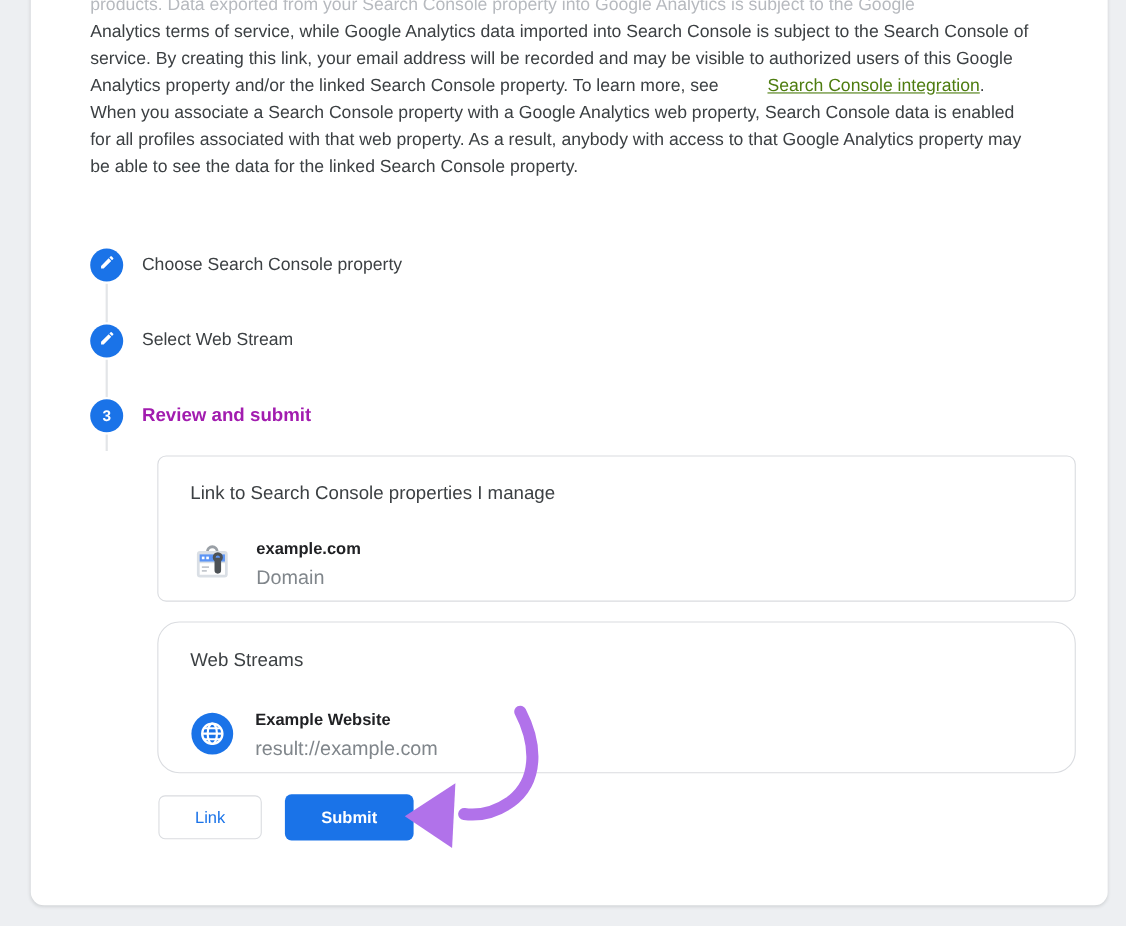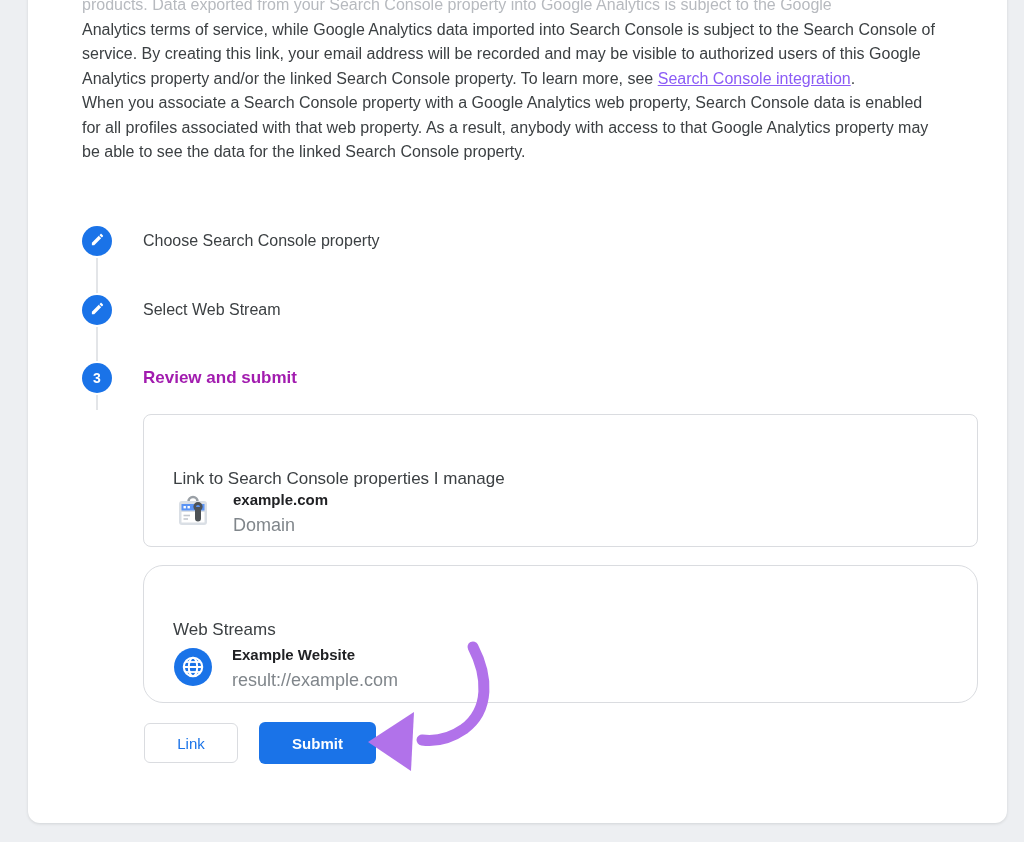--- a/index.html
+++ b/index.html
@@ -14,39 +14,39 @@
     position:absolute; left:28px; top:-16px; width:979px; height:839px;
     background:#ffffff; border-radius:12px;
     box-shadow:0 1px 3px rgba(60,64,67,.15);
   }
   .intro {
     position:absolute; left:82px; top:-7px; width:860px;
     font-size:16px; line-height:24.5px; color:#3c4043;
   }
   .faded-line { color:#b7babf; white-space:nowrap; }
   .intro a {
-    color:#8b5cf6; text-decoration:underline; cursor:pointer;
+    color:#4d7c0f; text-decoration:underline; cursor:pointer;margin-left:40px;
   }
   .step-circle {
     position:absolute; left:82px; width:30px; height:30px; border-radius:50%;
     background:#1a73e8; display:flex; align-items:center; justify-content:center;
     cursor:pointer;
   }
   .step-circle .num { color:#fff; font-size:14px; font-weight:bold; }
   .step-label {
-    position:absolute; left:143px; font-size:16px; color:#3c4043; cursor:pointer;
+    position:absolute; left:129px; font-size:16px; color:#3c4043; cursor:pointer;
   }
   .step-label.bold { font-size:17px; font-weight:bold; color:#a21caf; }
   .connector { position:absolute; left:96px; width:2px; background:#e3e5e8; }
   .card {
     position:absolute; left:143px; width:835px; background:#fff;
     border:1px solid #dadce0; border-radius:8px;
   }
   .card-title {
-    position:absolute; left:29px; top:24px; font-size:17px; color:#3c4043;margin-top:30px;
+    position:absolute; left:29px; top:24px; font-size:17px; color:#3c4043;
   }
   .row-icon { position:absolute; }
   .row-name { position:absolute; font-size:15px; font-weight:bold; color:#202124; }
   .row-sub  { position:absolute; font-size:18px; color:#80868b; }
   .btn {
     position:absolute; display:flex; align-items:center; justify-content:center;
     border-radius:6px; font-size:15px; cursor:pointer; user-select:none;
   }
   .btn-back {
     left:144px; top:723px; width:94px; height:40px;

